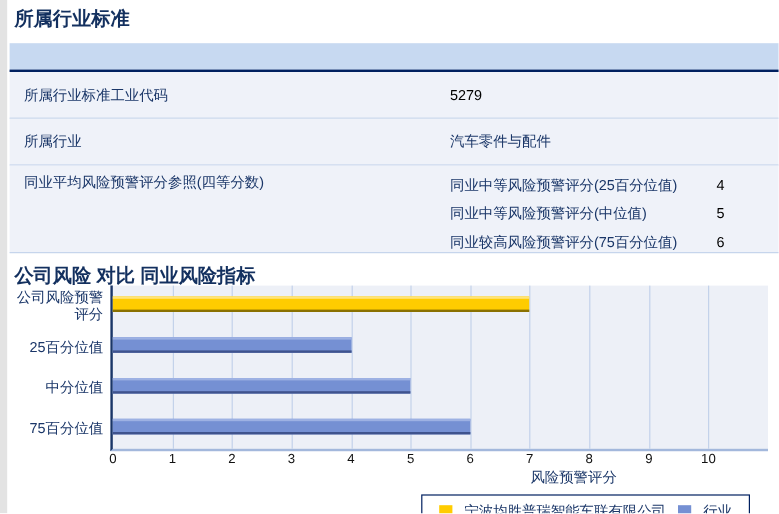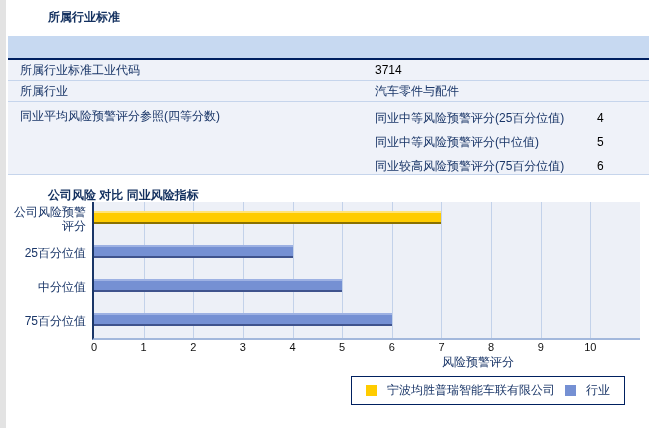--- a/index.html
+++ b/index.html
@@ -1,26 +1,26 @@
 <!DOCTYPE html>
 <html><head>
 <meta charset="utf-8">
 <style>
   * { margin:0; padding:0; box-sizing:border-box; }
   html,body { width:649px; height:428px; background:#fff; font-family:"Liberation Sans", sans-serif; }
   .frame { position:relative; width:649px; height:428px; overflow:hidden; background:#fff; }
   .left-strip { position:absolute; left:0; top:0; width:6px; height:428px; background:#e3e3e3; }
   .content { margin-left:6px; padding-top:10px; font-size:12px; color:#1a3668; }
 
-  .sec-title { font-weight:bold; color:#13305f; padding-left:6px; font-size:12px; line-height:14px;margin-left:36px; }
+  .sec-title { font-weight:bold; color:#13305f; padding-left:6px; font-size:16px; line-height:14px; }
 
   
   .tbl { margin:12px 0 0 2px; width:641px; }
   .tbl-head { height:24px; background:#c7d9f1; border-bottom:2px solid #002060; }
-  .tbl-row { display:flex; align-items:center; height:21px; background:#eff2f9;
+  .tbl-row { display:flex; align-items:center; height:39px; background:#eff2f9;
              border-bottom:1px solid #c6d5ec; }
   .tbl-row.tall { height:73px; align-items:flex-start; }
   .cell-label { flex:0 0 367px; padding-left:12px; color:#1a3668; }
   .tall .cell-label { padding-top:6px; }
   .cell-value { flex:1; }
   .v-black { color:#000; }
   .v-navy { color:#1a3668; }
   .subrows { flex:1; padding-top:4px; }
   .subrow { display:flex; height:24px; align-items:center; }
   .subrow-label { flex:1; color:#1a3668; }
@@ -57,21 +57,21 @@
   <div class="left-strip"></div>
   <div class="content">
 
     <div class="sec-title">所属行业标准</div>
 
     <div class="tbl">
       <div class="tbl-head"></div>
 
       <div class="tbl-row">
         <div class="cell-label">所属行业标准工业代码</div>
-        <div class="cell-value v-black">3714</div>
+        <div class="cell-value v-black">5279</div>
       </div>
 
       <div class="tbl-row">
         <div class="cell-label">所属行业</div>
         <div class="cell-value v-navy">汽车零件与配件</div>
       </div>
 
       <div class="tbl-row tall">
         <div class="cell-label">同业平均风险预警评分参照(四等分数)</div>
         <div class="subrows">

